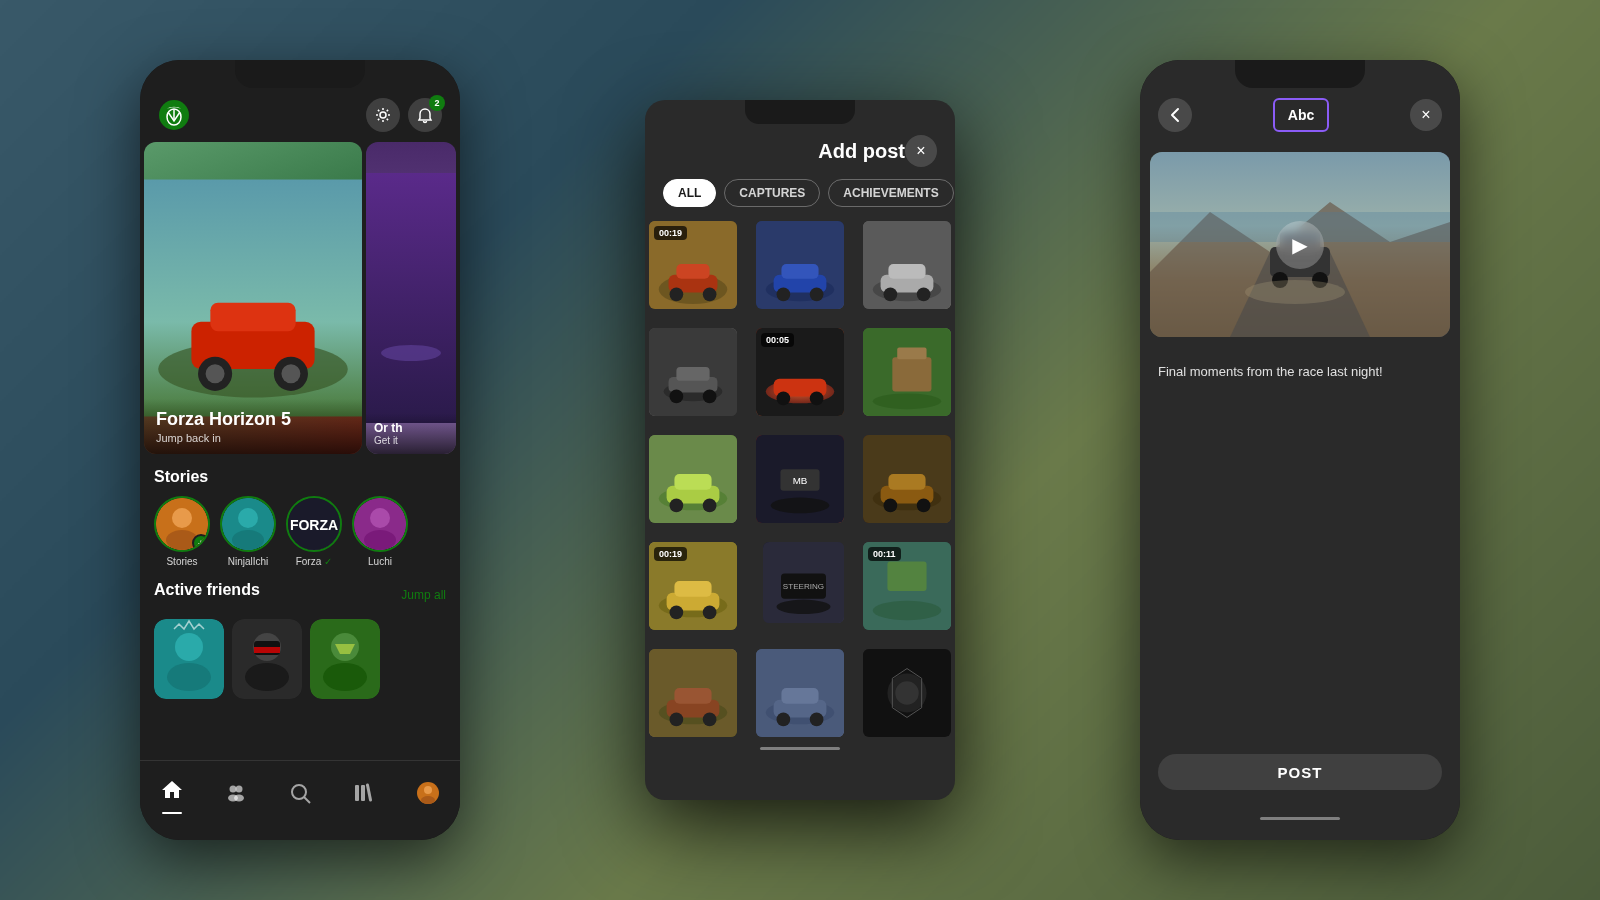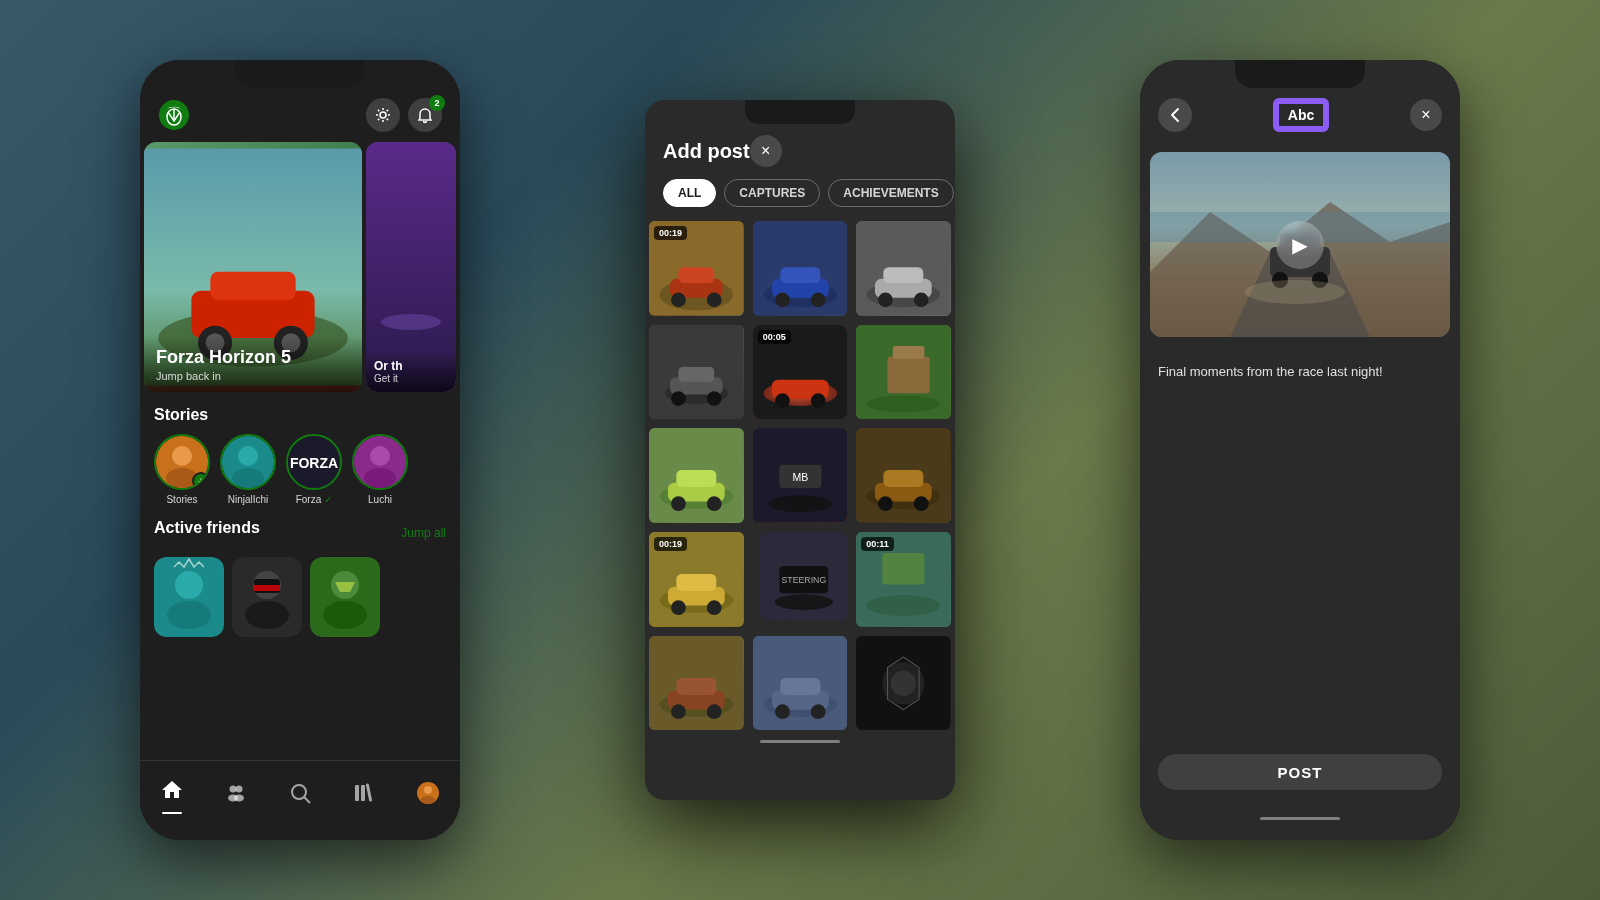--- a/index.html
+++ b/index.html
@@ -104,21 +104,21 @@
       align-items: center;
       justify-content: center;
       color: white;
       font-weight: bold;
     }
 
     .hero-section {
       display: flex;
       gap: 4px;
       padding: 0 4px;
-      height: 250px;
+      height: 312px;
     }
 
     .hero-main {
       flex: 1;
       border-radius: 12px;
       overflow: hidden;
       position: relative;
       background: linear-gradient(135deg, #2a6a3a 0%, #4a8a2a 40%, #6aaa4a 70%, #8a6a2a 100%);
     }
 
@@ -320,21 +320,21 @@
       width: 110px;
       height: 24px;
       background: #1a1a1a;
       border-radius: 0 0 14px 14px;
       z-index: 10;
     }
 
     .modal-header {
       display: flex;
       align-items: center;
-      justify-content: flex-start;
+      justify-content: flex-end;
       padding: 35px 18px 12px;
     }
 
     .modal-title {
       font-size: 20px;
       font-weight: 600;
       color: white;
     }
 
     .close-btn {
@@ -369,21 +369,21 @@
 
     .filter-tab.active {
       background: white;
       color: #1a1a1a;
       border-color: white;
     }
 
     .captures-grid {
       display: grid;
       grid-template-columns: repeat(3, 1fr);
-      gap: 9px;
+      gap: 19px;
       padding: 0 4px;
     }
 
     .capture-thumb {
       position: relative;
       aspect-ratio: 1;
       border-radius: 6px;
       overflow: hidden;
     }
 
@@ -456,21 +456,21 @@
       align-items: center;
       justify-content: center;
       font-size: 16px;
       color: white;
     }
 
     .abc-btn {
       width: 56px;
       height: 34px;
       border-radius: 6px;
-      border: 6px solid #8b5cf6;
+      border: 2px solid #8b5cf6;
       display: flex;
       align-items: center;
       justify-content: center;
       font-size: 14px;
       color: white;
       font-weight: 600;
     }
 
     .video-preview {
       margin: 10px 10px;

